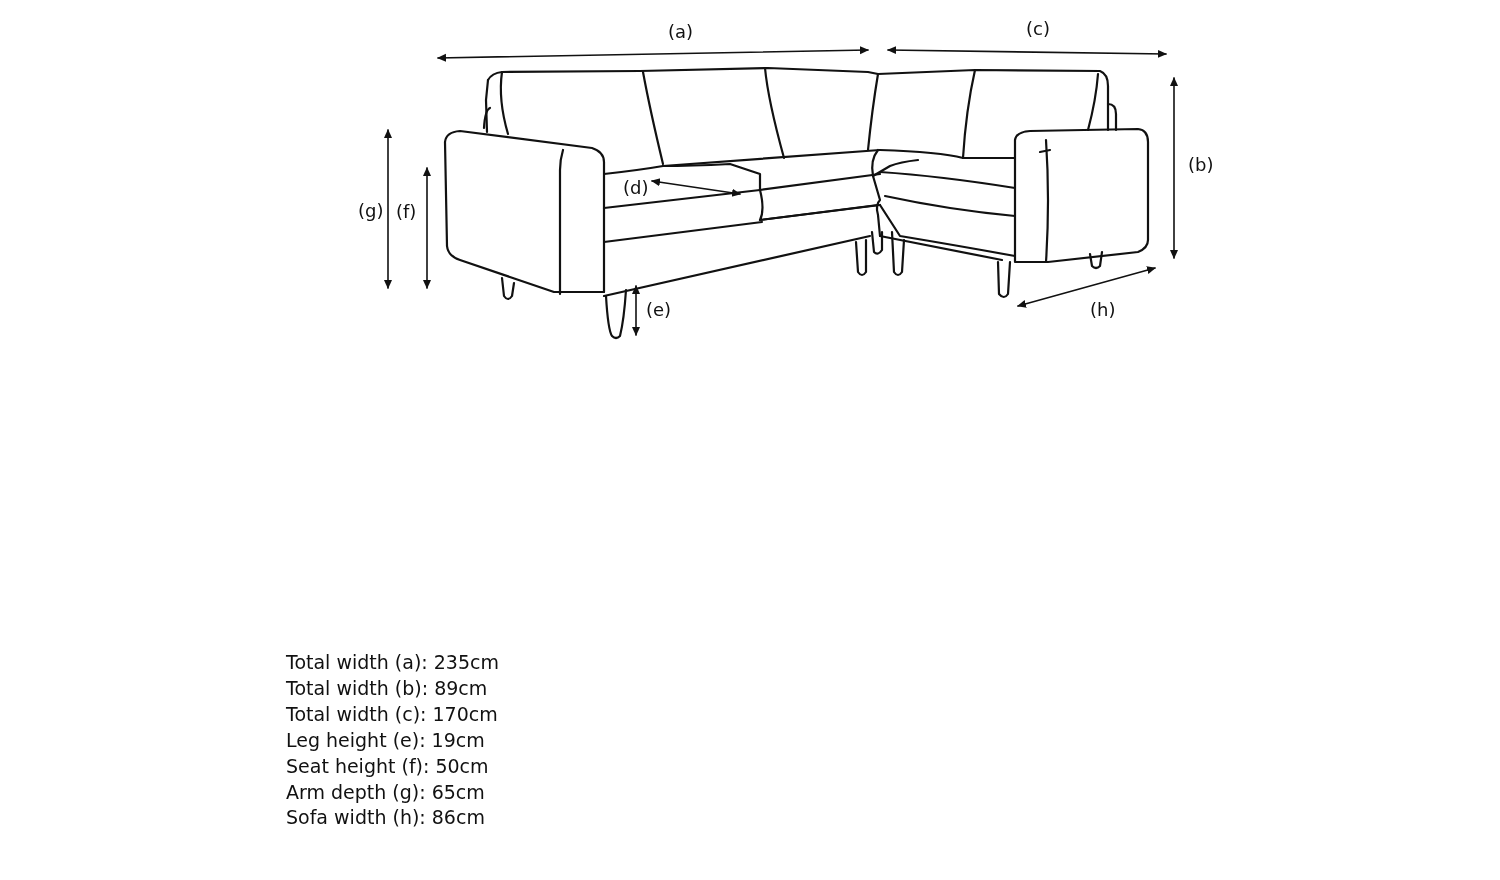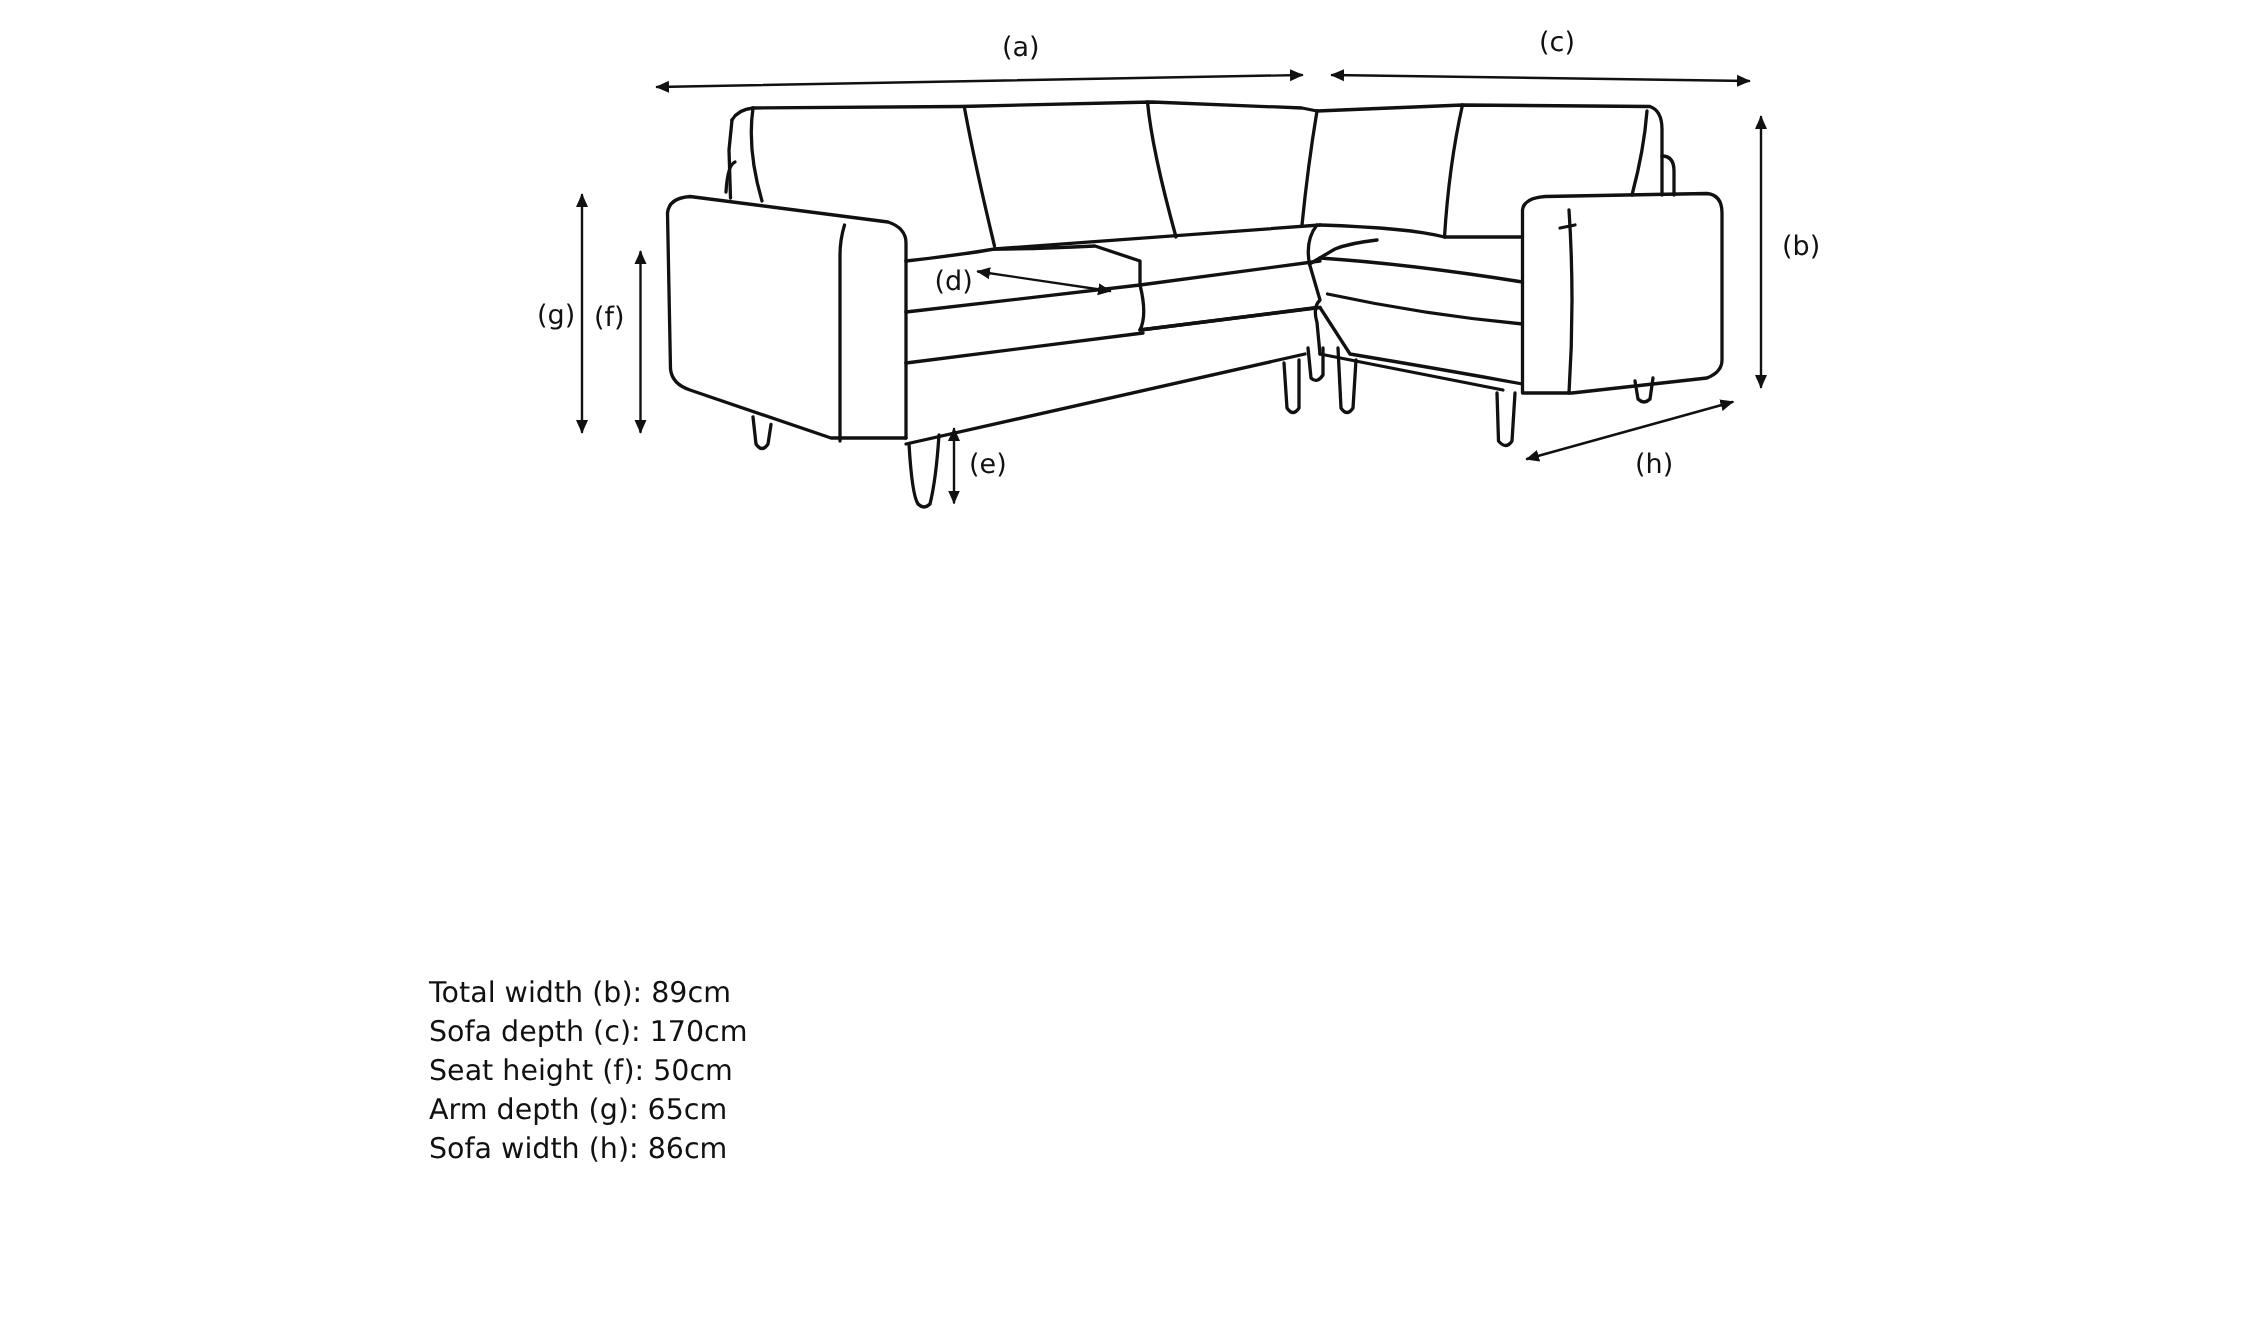--- a/index.html
+++ b/index.html
@@ -88,18 +88,20 @@
   <div class="lbl" style="left:1026px;top:19px;">(c)</div>
   <div class="lbl" style="left:1188px;top:155px;">(b)</div>
   <div class="lbl" style="left:358px;top:201px;">(g)</div>
   <div class="lbl" style="left:396px;top:202px;">(f)</div>
   <div class="lbl" style="left:623px;top:178px;">(d)</div>
   <div class="lbl" style="left:646px;top:300px;">(e)</div>
   <div class="lbl" style="left:1090px;top:300px;">(h)</div>
 </div>
 
 <div id="specs">
+  <div class="row">Total width (a): 235cm</div>
   <div class="row">Total width (b): 89cm</div>
-  <div class="row">Sofa depth (c): 170cm</div>
+  <div class="row">Total width (c): 170cm</div>
+  <div class="row">Leg height (e): 19cm</div>
   <div class="row">Seat height (f): 50cm</div>
   <div class="row">Arm depth (g): 65cm</div>
   <div class="row">Sofa width (h): 86cm</div>
 </div>
 
 </body></html>

